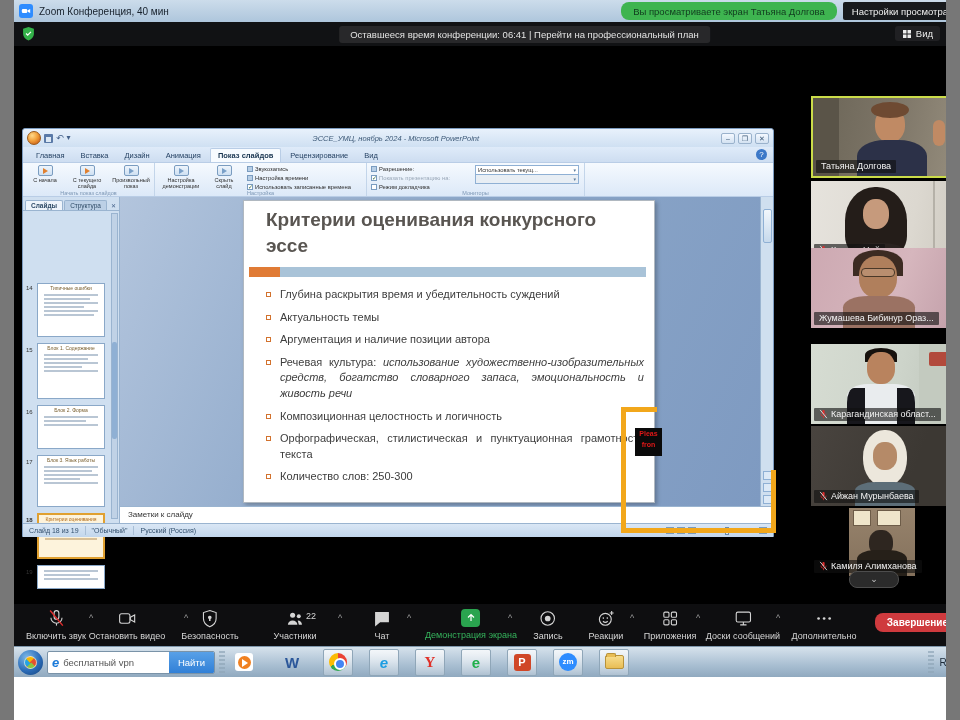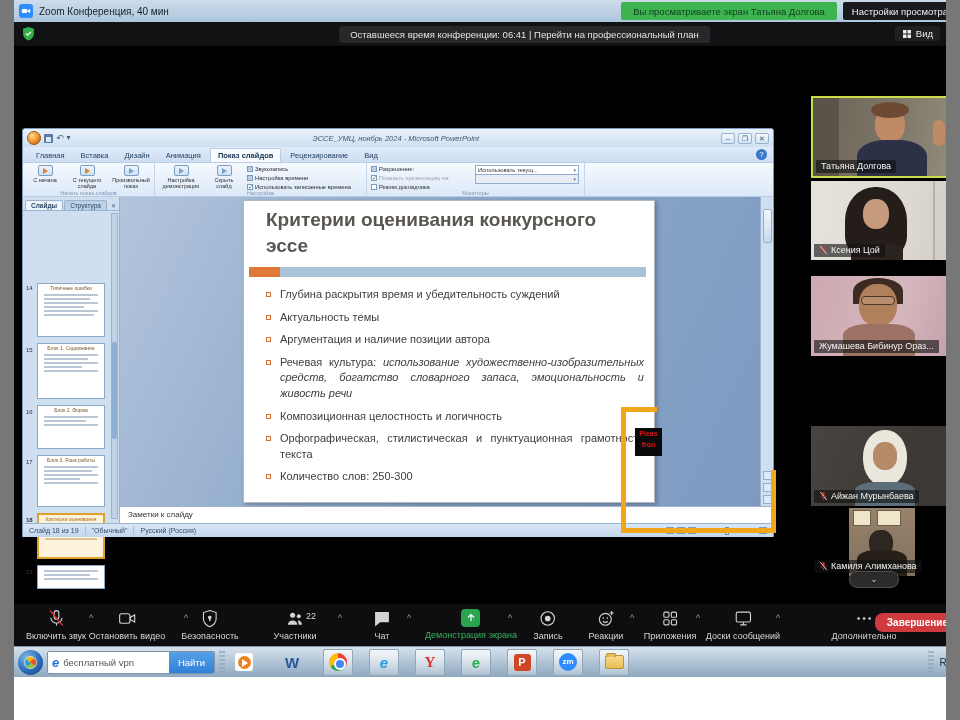--- a/index.html
+++ b/index.html
@@ -4,21 +4,21 @@
 <style>
   * { margin:0; padding:0; box-sizing:border-box; }
   body { font-family:"Liberation Sans","DejaVu Sans",sans-serif; background:#777; }
   #canvas { position:relative; width:932px; height:720px; background:#000; overflow:hidden; margin:0 auto; }
   .abs { position:absolute; }
 
   
   .ztitle { left:0; top:0; width:960px; height:22px; background:linear-gradient(#ccdceb,#aec6dc); display:flex; align-items:center; padding:0 5px; gap:6px; }
   .zlogo { width:14px; height:14px; border-radius:3px; background:#2d8cff; display:flex; align-items:center; justify-content:center; flex:0 0 auto; }
   .ztitle-text { font-size:10px; color:#16202b; white-space:nowrap; }
-  .zbanner { margin-left:auto; height:18px; background:#3eb450; color:#113b1e; font-size:9.5px; display:flex; align-items:center; padding:0 12px; border-radius:2px; white-space:nowrap; }
+  .zbanner { margin-left:auto; height:18px; background:#3eb450; color:#113b1e; font-size:9.5px; display:flex; align-items:center; padding:0 12px; border-radius:8px; white-space:nowrap; }
   .zsettings { height:18px; background:#181a1d; color:#f0f0f0; font-size:9.5px; display:flex; align-items:center; gap:6px; padding:0 9px; border-radius:2px; margin-right:2px; white-space:nowrap; }
   .caret { font-size:8px; color:#cfcfcf; line-height:1; }
 
   
   .zinfo { left:0; top:22px; width:960px; height:24px; background:#111214; }
   .zshield { left:8px; top:26px; }
   .zpill { left:50%; top:26px; transform:translateX(-38%); background:#28282a; color:#e3e3e3; font-size:9.5px; padding:3px 11px; border-radius:3px; white-space:nowrap; }
   .zview { right:6px; top:26px; display:flex; align-items:center; gap:4px; color:#ececec; font-size:9.5px; background:#202023; padding:2px 7px; border-radius:3px; }
 
   
@@ -423,46 +423,66 @@
       <svg width="9" height="10" viewBox="0 0 24 26">
           <rect x="9" y="2" width="6" height="12" rx="3" fill="#e02d2d"></rect>
           <path d="M5 12a7 7 0 0 0 14 0" stroke="#e02d2d" stroke-width="2" fill="none"></path>
           <line x1="12" y1="19" x2="12" y2="24" stroke="#e02d2d" stroke-width="2"></line>
           <line x1="3" y1="2" x2="21" y2="24" stroke="#ffffff" stroke-width="2"></line>
         </svg>
       <span>Ксения Цой</span>
     </div>
   </div>
 
-  <div class="abs tile" style="top:276px;height:80px;">
+  <div class="abs tile" style="top:248px;height:80px;">
     <div class="vid" style="background:linear-gradient(110deg,#cda9b2,#d6b6bd 60%,#c3a0aa);">
       <div class="phair" style="left:42px;top:2px;width:50px;height:26px;border-radius:50% 50% 0 0;background:#3c2b22;"></div>
       <div class="phead" style="left:48px;top:8px;width:38px;height:42px;border-radius:45%;background:#b07f5c;"></div>
       <div class="pext" style="left:50px;top:20px;width:34px;height:9px;border:1px solid #4a3828;border-radius:4px;background:rgba(255,255,255,0.12);"></div>
       <div class="pbody" style="left:32px;top:48px;width:72px;height:32px;border-radius:35% 35% 0 0;background:#9b7263;"></div>
     </div>
     <div class="vname">
         <span>Жумашева Бибинур Ораз...</span>
       </div>
   </div>
 
-
-  <div class="abs tile" style="top:426px;height:80px;">
-    <div class="vid" style="background:linear-gradient(110deg,#49443f,#3c3833 70%);">
-      <div class="pext" style="left:52px;top:4px;width:44px;height:56px;border-radius:48%;background:#ece7dc;"></div>
-      <div class="phead" style="left:62px;top:16px;width:24px;height:28px;border-radius:45%;background:#b58a68;"></div>
-      <div class="pbody" style="left:44px;top:56px;width:60px;height:24px;border-radius:35% 35% 0 0;background:#5d6e78;"></div>
+  <div class="abs tile" style="top:344px;height:80px;">
+    <div class="vid" style="background:linear-gradient(100deg,#d6dcd2,#cdd4ca 60%,#bfc6bc);">
+      <div class="pext" style="right:0;top:0;width:34px;height:80px;background:#c3cabf;"></div>
+      <div class="pext" style="right:4px;top:8px;width:20px;height:14px;background:#b24a3c;border-radius:2px;"></div>
+      <div class="phair" style="left:54px;top:4px;width:32px;height:14px;border-radius:50% 50% 0 0;background:#16110d;"></div>
+      <div class="phead" style="left:56px;top:8px;width:28px;height:32px;border-radius:45%;background:#b9835e;"></div>
+      <div class="pbody" style="left:36px;top:40px;width:68px;height:40px;border-radius:30% 30% 0 0;background:#e9ecee;"></div>
+      <div class="pext" style="left:36px;top:44px;width:18px;height:36px;background:#17171c;border-radius:40% 0 0 0;"></div>
+      <div class="pext" style="left:86px;top:44px;width:18px;height:36px;background:#17171c;border-radius:0 40% 0 0;"></div>
     </div>
     <div class="vname">
       <svg width="9" height="10" viewBox="0 0 24 26">
           <rect x="9" y="2" width="6" height="12" rx="3" fill="#e02d2d"></rect>
           <path d="M5 12a7 7 0 0 0 14 0" stroke="#e02d2d" stroke-width="2" fill="none"></path>
           <line x1="12" y1="19" x2="12" y2="24" stroke="#e02d2d" stroke-width="2"></line>
           <line x1="3" y1="2" x2="21" y2="24" stroke="#ffffff" stroke-width="2"></line>
         </svg>
+      <span>Карагандинская област...</span>
+    </div>
+  </div>
+
+  <div class="abs tile" style="top:426px;height:80px;">
+    <div class="vid" style="background:linear-gradient(110deg,#49443f,#3c3833 70%);">
+      <div class="pext" style="left:52px;top:4px;width:44px;height:56px;border-radius:48%;background:#ece7dc;"></div>
+      <div class="phead" style="left:62px;top:16px;width:24px;height:28px;border-radius:45%;background:#b58a68;"></div>
+      <div class="pbody" style="left:44px;top:56px;width:60px;height:24px;border-radius:35% 35% 0 0;background:#5d6e78;"></div>
+    </div>
+    <div class="vname">
+      <svg width="9" height="10" viewBox="0 0 24 26">
+          <rect x="9" y="2" width="6" height="12" rx="3" fill="#e02d2d"></rect>
+          <path d="M5 12a7 7 0 0 0 14 0" stroke="#e02d2d" stroke-width="2" fill="none"></path>
+          <line x1="12" y1="19" x2="12" y2="24" stroke="#e02d2d" stroke-width="2"></line>
+          <line x1="3" y1="2" x2="21" y2="24" stroke="#ffffff" stroke-width="2"></line>
+        </svg>
       <span>Айжан Мурынбаева</span>
     </div>
   </div>
 
   <div class="abs tile" style="top:508px;height:68px;background:#000;">
     <div class="vid" style="left:38px;width:66px;right:auto;background:linear-gradient(#97836c,#84715c);">
       <div class="pext" style="left:4px;top:2px;width:18px;height:16px;background:#efe5ca;border:1px solid #6d5c48;"></div>
       <div class="pext" style="left:28px;top:2px;width:24px;height:16px;background:#efe5ca;border:1px solid #6d5c48;"></div>
       <div class="phead" style="left:20px;top:22px;width:24px;height:26px;border-radius:45%;background:#2e2620;"></div>
       <div class="pbody" style="left:8px;top:42px;width:50px;height:26px;border-radius:35% 35% 0 0;background:#262019;"></div>
@@ -572,21 +592,21 @@
 
     <div class="titem" style="left:729px;">
       <svg width="19" height="19" viewBox="0 0 24 24" style="margin:0 auto;">
           <rect x="3" y="4" width="18" height="12.5" rx="2" stroke="#d4d4d4" stroke-width="1.4" fill="none"></rect>
           <path d="M12 16.5v3.5M8 20h8" stroke="#d4d4d4" stroke-width="1.4"></path>
         </svg>
       <div class="tlabel">Доски сообщений</div>
     </div>
     <span class="tcaret" style="left:764px;">^</span>
 
-    <div class="titem" style="left:850px;">
+    <div class="titem" style="left:810px;">
       <svg width="19" height="19" viewBox="0 0 24 24" style="margin:0 auto;">
           <circle cx="5" cy="12" r="1.7" fill="#d4d4d4"></circle>
           <circle cx="12" cy="12" r="1.7" fill="#d4d4d4"></circle>
           <circle cx="19" cy="12" r="1.7" fill="#d4d4d4"></circle>
         </svg>
       <div class="tlabel">Дополнительно</div>
     </div>
 
     <div class="endbtn">Завершение</div>
   </div>

